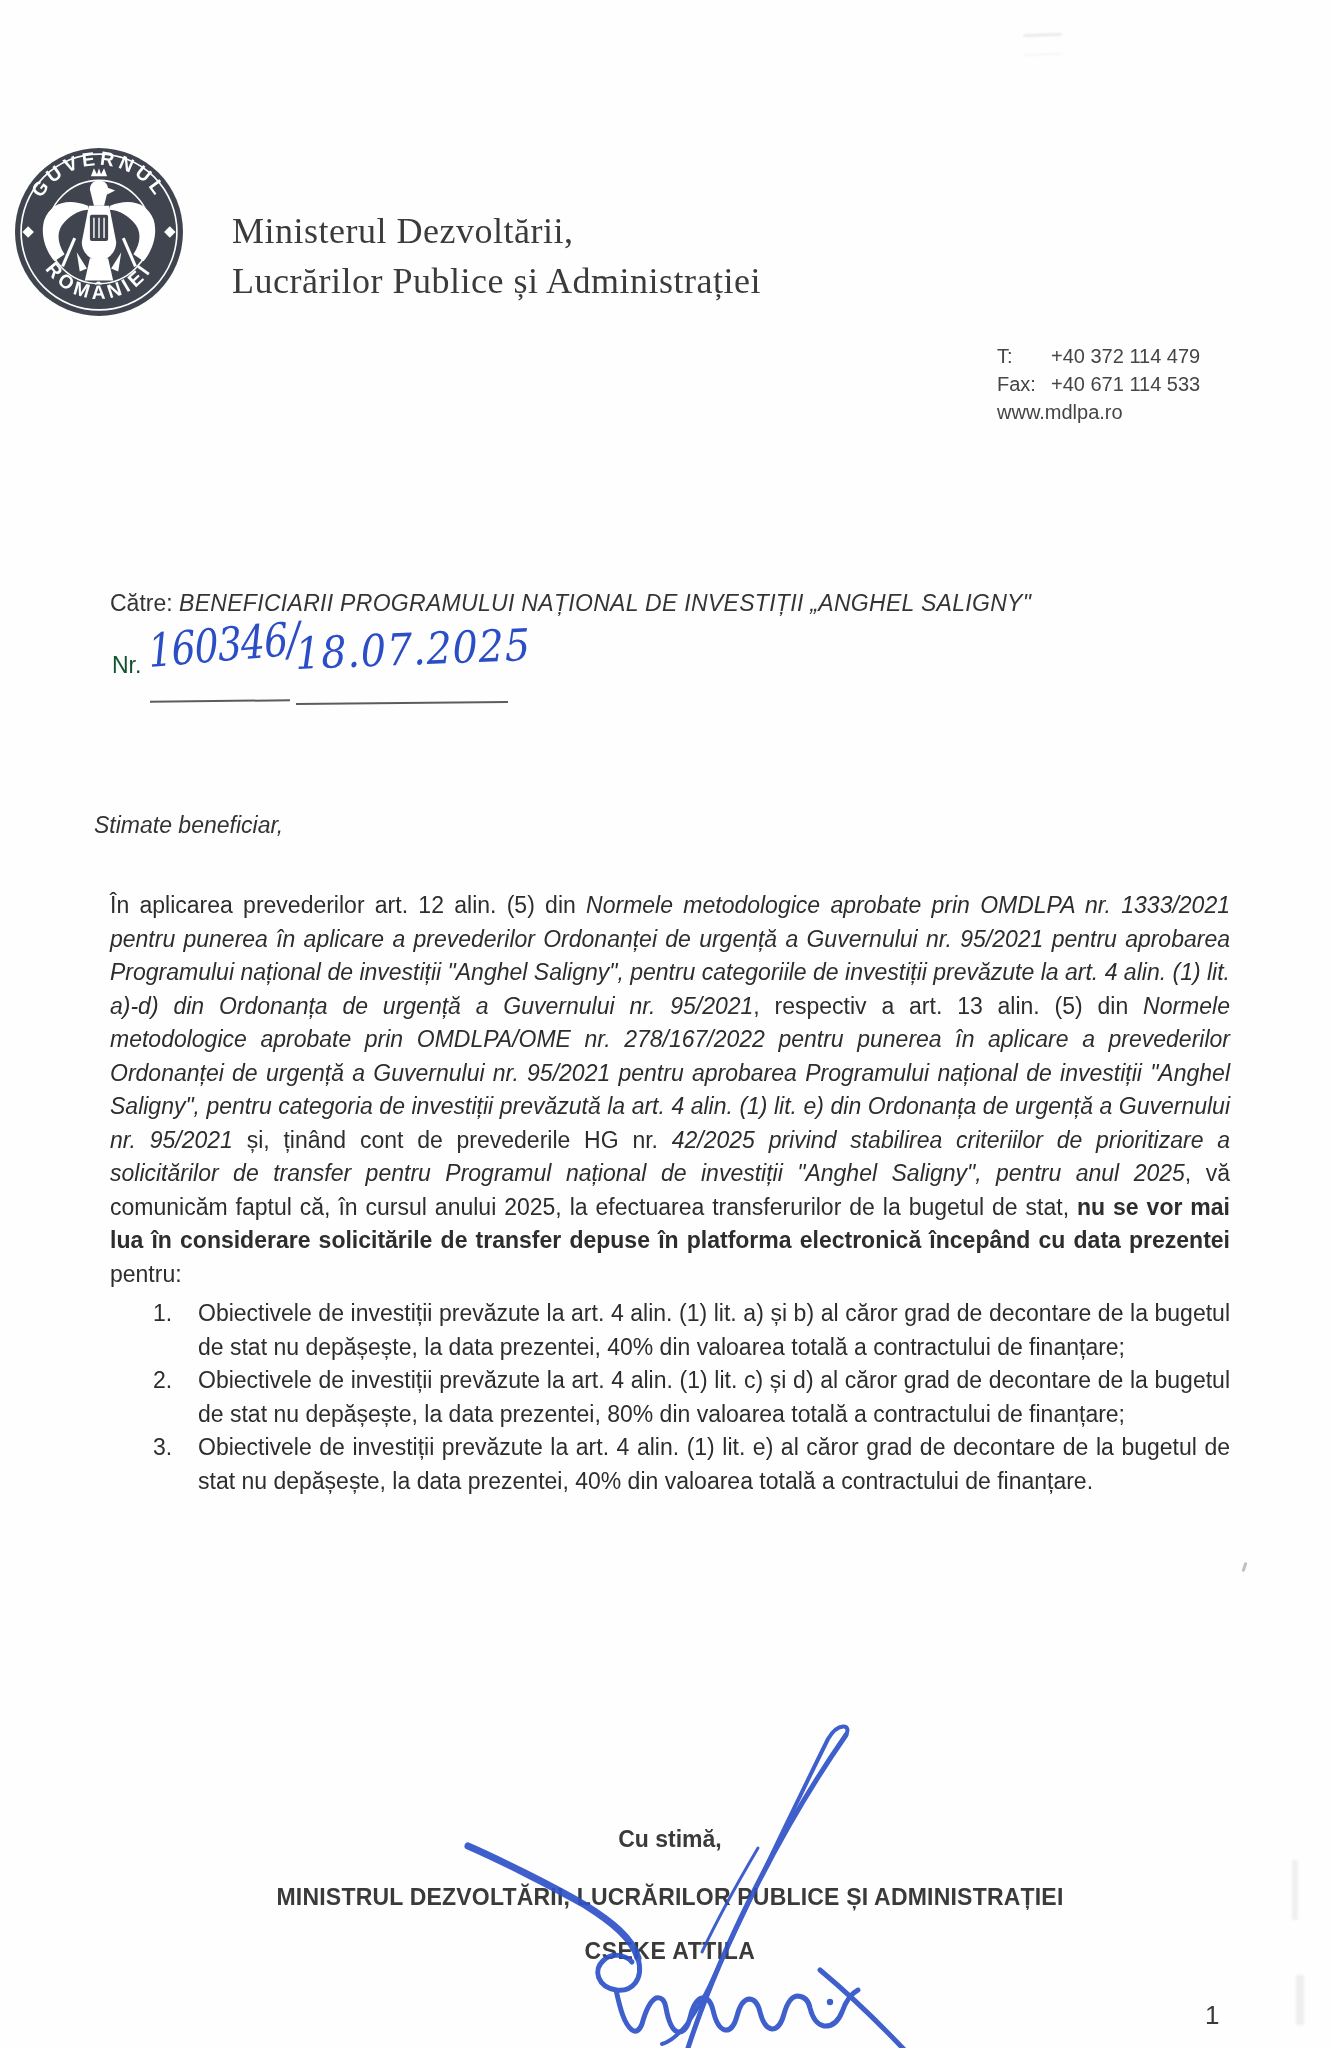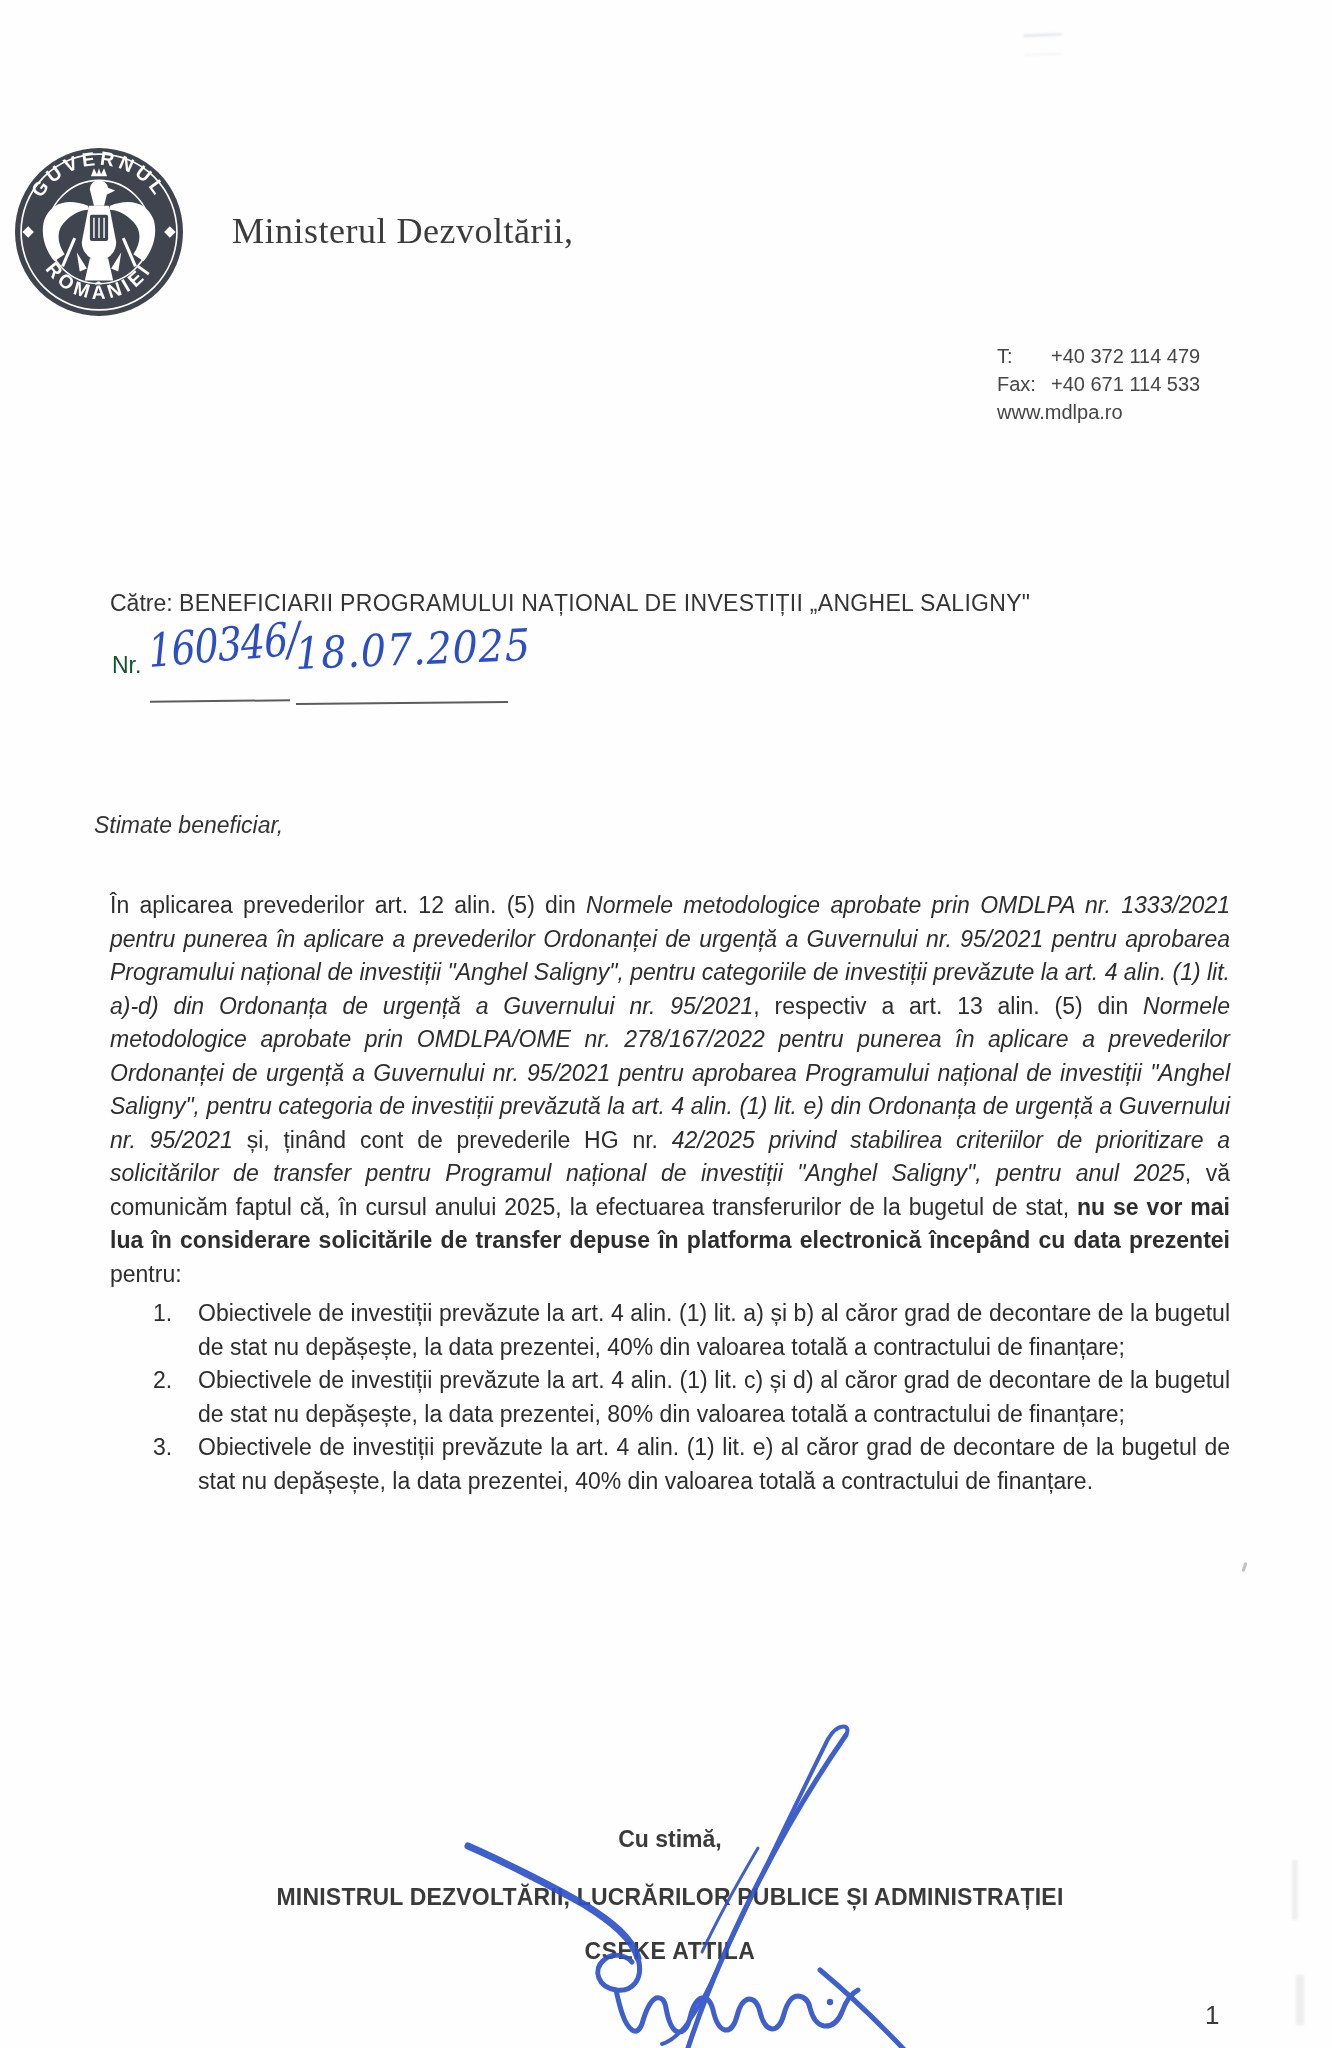--- a/index.html
+++ b/index.html
@@ -20,21 +20,21 @@
     font-family:"Liberation Serif",serif;
     font-size:36px;line-height:50px;color:#3b3b3b;
     letter-spacing:0.5px;font-weight:500;
   }
   .contact-left{position:absolute;left:475px;top:342px;font-size:20px;line-height:28px;font-weight:bold;color:#4e4e4e;}
   .contact-right{position:absolute;left:997px;top:342px;font-size:20px;line-height:28px;color:#454545;}
   .crow{display:flex;}
   .clabel{width:54px;flex:0 0 54px;}
   
   .recipient{position:absolute;left:110px;top:590px;width:1140px;font-size:23px;color:#343434;}
-  .recipient .val{letter-spacing:0.3px;}
+  .recipient .val{font-style:italic;letter-spacing:0.3px;}
   .reference-label{position:absolute;left:112px;top:652px;font-size:23px;color:#14532d;}
   .hand{
     position:absolute;color:#2b4ec6;
     font-family:"DejaVu Serif",serif;font-style:italic;
     transform-origin:left bottom;white-space:nowrap;
   }
   .hand-number{left:150px;top:624px;font-size:46px;transform:scaleX(0.82) rotate(-4deg);letter-spacing:-1px;}
   .hand-date{left:296px;top:628px;font-size:44px;transform:scaleX(0.9) rotate(-2deg);letter-spacing:1px;}
   .uline{position:absolute;height:2px;background:#5c5c5c;}
   .u1{left:150px;top:700px;width:140px;transform:rotate(-0.6deg);}
@@ -94,20 +94,21 @@
       <path d="M106 104 l-10 16 7 3 z"></path>
       <path d="M60 90 l-12 28" stroke="#ffffff" stroke-width="3" fill="none"></path>
       <path d="M108 90 l12 28" stroke="#ffffff" stroke-width="3" fill="none"></path>
     </g>
     <rect x="74" y="66" width="20" height="28" rx="3" fill="#3f444e" stroke="#ffffff" stroke-width="2"></rect>
     <path d="M79 70 v20 M84 70 v20 M89 70 v20" stroke="#ffffff" stroke-width="1.4" fill="none"></path>
   </svg>
 
   <div class="title">
     <div>Ministerul Dezvoltării,</div>
+    <div>Lucrărilor Publice și Administrației</div>
   </div>
 
   <div class="contact-right">
     <div class="crow">
       <span class="clabel">T:</span>
       <span>+40 372 114 479</span>
     </div>
     <div class="crow">
       <span class="clabel">Fax:</span>
       <span>+40 671 114 533</span>

